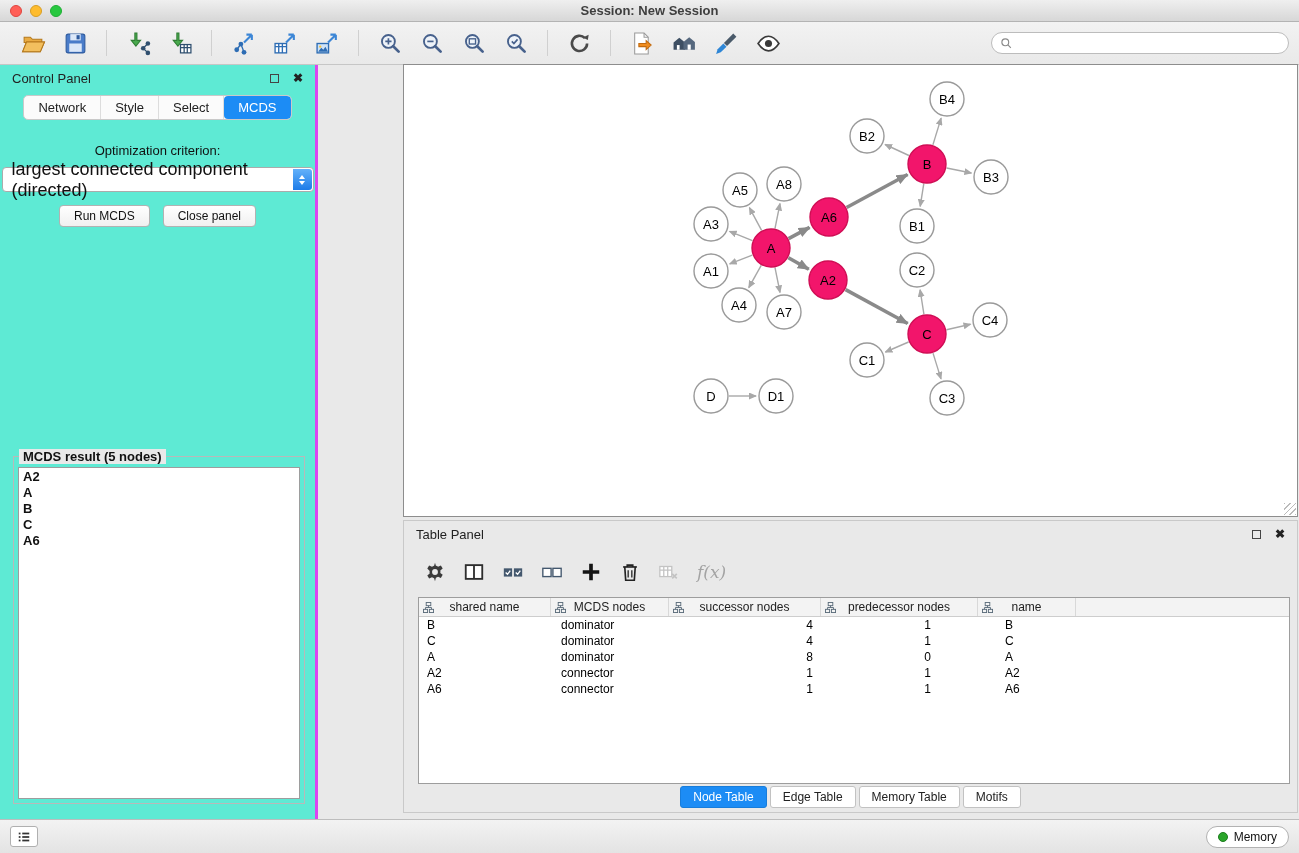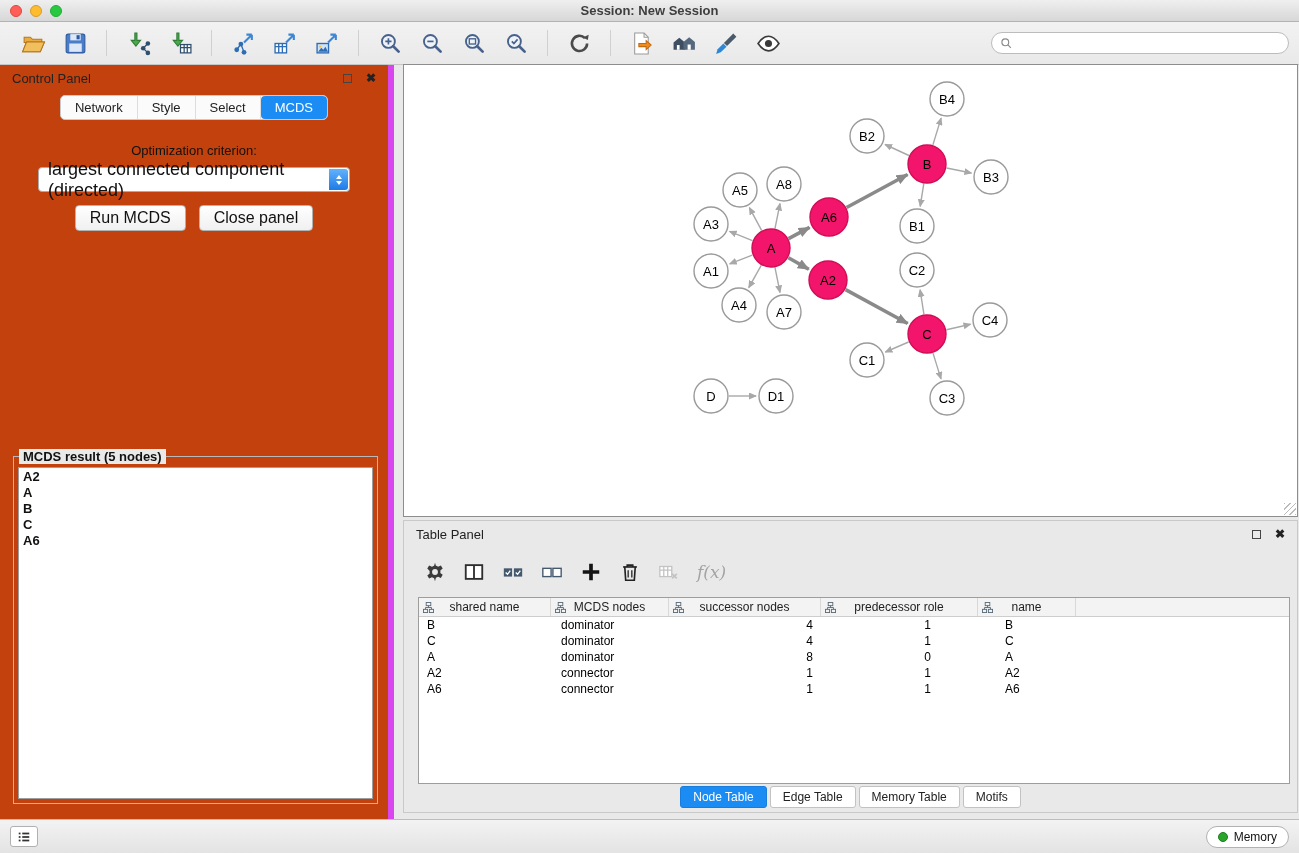--- a/index.html
+++ b/index.html
@@ -42,22 +42,22 @@
   .search {
     margin-left:auto; margin-right:10px; width:298px; height:22px;
     background:#fff; border:1px solid #bcbcbc; border-radius:12px;
     display:flex; align-items:center; padding:0 8px;
   }
   .search input { border:none; outline:none; flex:1; font-size:12px; background:transparent;
                   font-family:"Liberation Sans",sans-serif; margin-left:5px; }
 
   
   #control-panel {
-    position:absolute; top:65px; left:0; width:394px; bottom:34px;
-    background:#c2410c; border-right:6px solid #d946ef;
+    position:absolute; top:65px; left:0; width:318px; bottom:34px;
+    background:#5eead4; border-right:3px solid #d946ef;
   }
   .panel-head { height:26px; display:flex; align-items:center; justify-content:space-between;
                 padding:0 12px; font-size:13px; color:#222; }
   .ph-icons { display:flex; align-items:center; }
   .float-ic { width:9px; height:9px; border:1.5px solid #444; display:inline-block; margin-right:14px; }
   .close-ic { font-size:12px; color:#222; font-weight:bold; line-height:12px; }
 
   .cp-tabs { display:flex; width:max-content; margin:4px auto 0;
              background:#fbfbfb; border:1px solid #c9c9c9; border-radius:5px; overflow:hidden; }
   .cp-tab { padding:4px 14px; font-size:13px; color:#222; border-right:1px solid #ddd; }
@@ -74,21 +74,21 @@
     position:absolute; right:1px; top:1px; bottom:1px; width:19px;
     background:linear-gradient(#63b1fa,#1d7ce8); border-radius:0 3px 3px 0;
     display:flex; flex-direction:column; align-items:center; justify-content:center;
   }
   .dd-up   { width:0; height:0; border-left:3.5px solid transparent; border-right:3.5px solid transparent;
              border-bottom:4.5px solid #fff; margin-bottom:2px; }
   .dd-down { width:0; height:0; border-left:3.5px solid transparent; border-right:3.5px solid transparent;
              border-top:4.5px solid #fff; }
   .cp-buttons { display:flex; justify-content:center; gap:13px; margin-top:13px; }
   .cp-buttons button {
-    font-size:16px; font-family:"Liberation Sans",sans-serif; color:#111;
+    font-size:12px; font-family:"Liberation Sans",sans-serif; color:#111;
     padding:3px 14px; background:linear-gradient(#ffffff,#f0f0f0);
     border:1px solid #b2b2b2; border-radius:4px;
   }
   .result-fieldset {
     position:absolute; left:13px; right:10px; top:391px; bottom:15px;
     border:1px solid #b9b9b9;
     font-weight:bold;
   }
   .legend { position:absolute; top:-8px; left:5px; background:#e9e9e9; padding:0 4px;
             font-size:13px; color:#111; }
@@ -563,21 +563,21 @@
           </div>
           <div class="th" style="width: 157px;">
             <svg viewBox="0 0 12 12" width="11" height="11">
               <g fill="none" stroke="#5a6b7a" stroke-width="1">
                 <rect x="3.5" y="0.5" width="5" height="3.5"></rect>
                 <rect x="0.5" y="8" width="4.5" height="3.5"></rect>
                 <rect x="7" y="8" width="4.5" height="3.5"></rect>
                 <path d="M6 4v2M2.7 8V6h6.6v2"></path>
               </g>
             </svg>
-            <span class="th-label">predecessor role</span>
+            <span class="th-label">predecessor nodes</span>
           </div>
           <div class="th" style="width: 98px;">
             <svg viewBox="0 0 12 12" width="11" height="11">
               <g fill="none" stroke="#5a6b7a" stroke-width="1">
                 <rect x="3.5" y="0.5" width="5" height="3.5"></rect>
                 <rect x="0.5" y="8" width="4.5" height="3.5"></rect>
                 <rect x="7" y="8" width="4.5" height="3.5"></rect>
                 <path d="M6 4v2M2.7 8V6h6.6v2"></path>
               </g>
             </svg>

